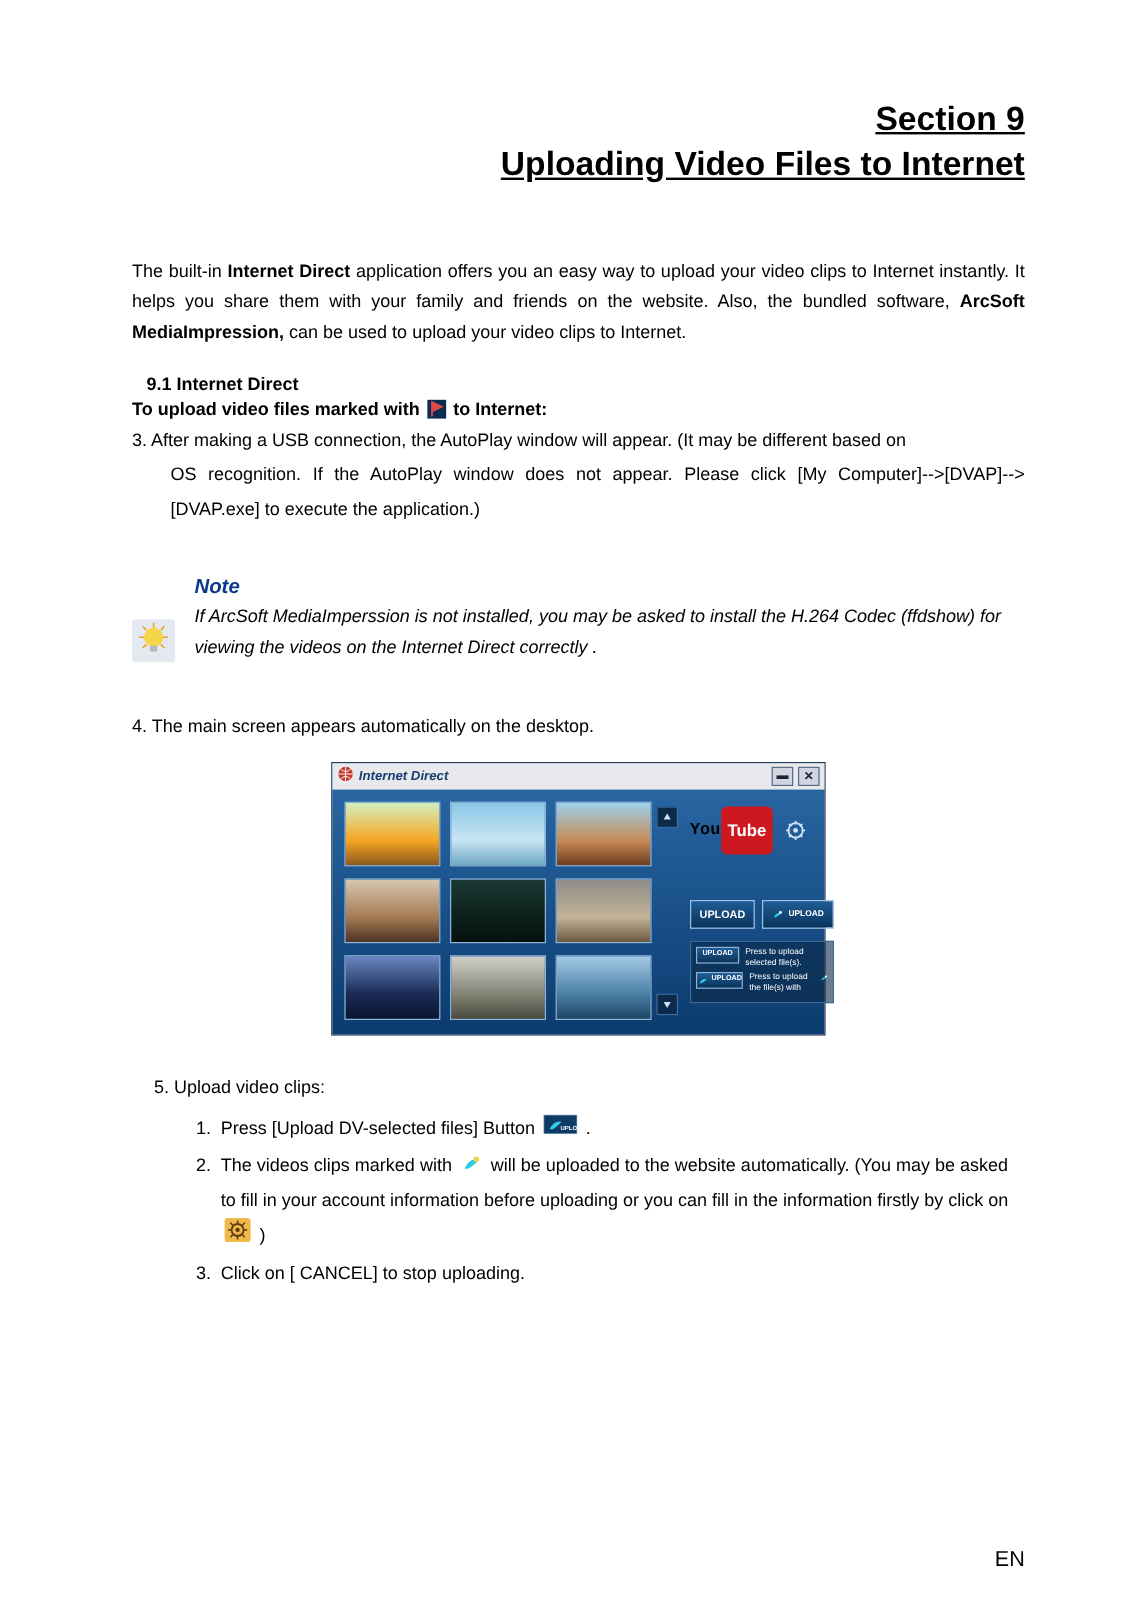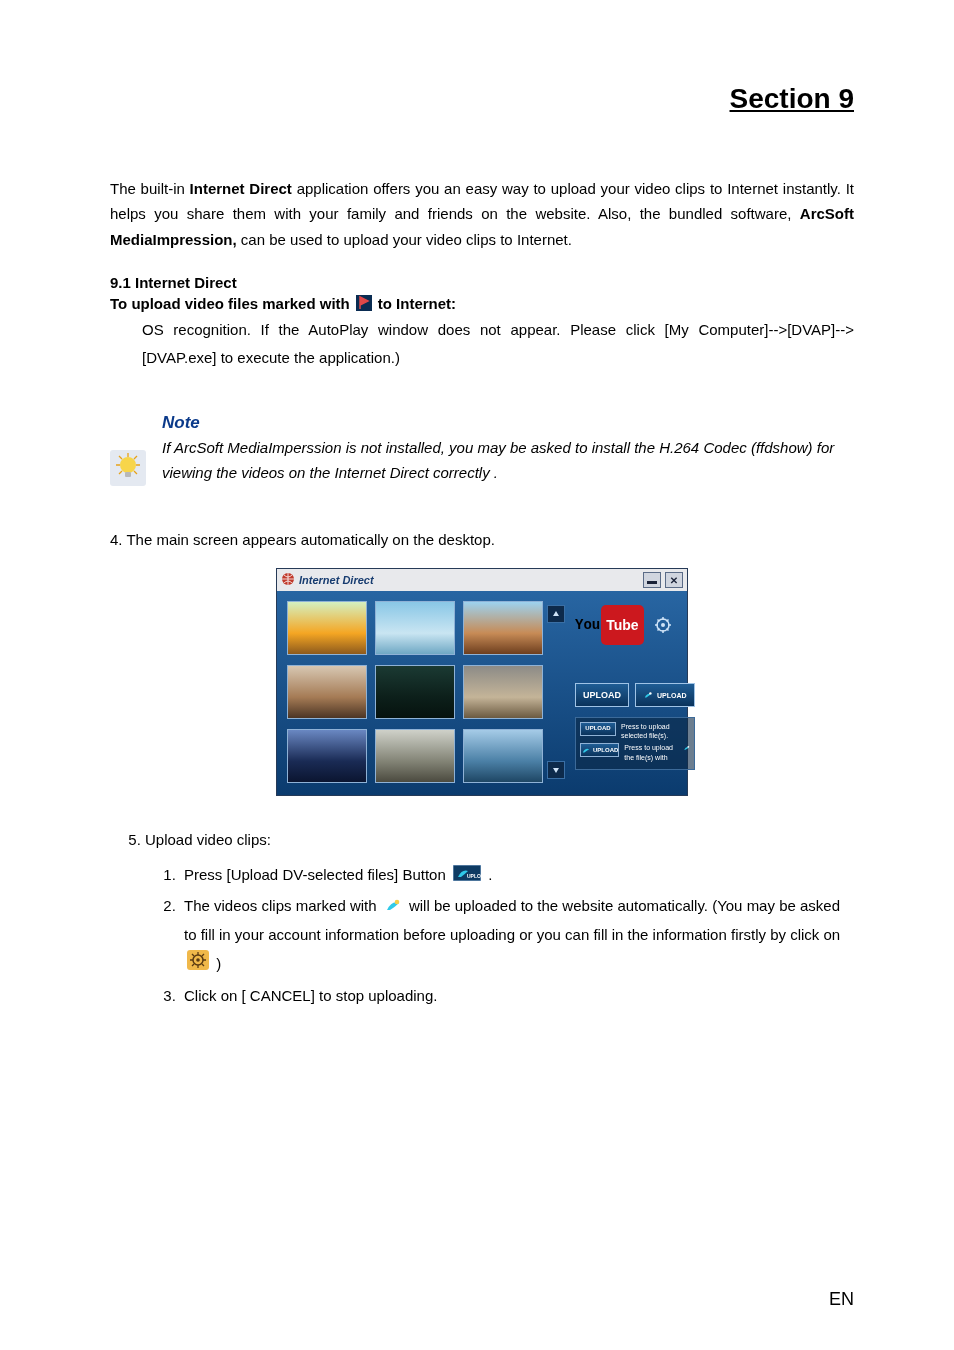--- a/index.html
+++ b/index.html
@@ -28,20 +28,21 @@
     font-size: 15px;
     line-height: 1.7;
     margin-bottom: 20px;
     text-align: justify;
   }
   .intro-para .bold { font-weight: bold; }
   .sub-heading {
     font-size: 15px;
     font-weight: bold;
     line-height: 1.5;
+    margin-left: 12px;
   }
   .upload-line {
     font-size: 15px;
     font-weight: bold;
     display: flex;
     align-items: flex-start;
     gap: 6px;
   }
   .flag-icon {
     width: 16px;
@@ -295,39 +296,41 @@
     font-size: 18px;
   }
 </style>
 </head>
 <body>
 
 <div class="page">
 
   <div class="section-heading">
     <div>Section 9</div>
+    <div>Uploading Video Files to Internet</div>
   </div>
 
   <div class="intro-para">
     <span>The built-in </span><span class="bold">Internet Direct</span><span> application offers you an easy way to upload your video clips to Internet instantly. It helps you share them with your family and friends on the website. Also, the bundled software, </span><span class="bold">ArcSoft MediaImpression,</span><span> can be used to upload your video clips to Internet.</span>
   </div>
 
   <div class="sub-heading">9.1 Internet Direct</div>
   <div class="upload-line">
     <span>To upload video files marked with</span>
     <span class="flag-icon">
       <svg width="16" height="16" viewBox="0 0 16 16">
         <rect x="0" y="0" width="16" height="16" fill="#0a2c52"></rect>
         <path d="M4 2 L4 14 M4 2 L12 6 L4 10 Z" fill="#e04848" stroke="#e04848" stroke-width="1.5"></path>
       </svg>
     </span>
     <span>to Internet:</span>
   </div>
 
   <div class="step3">
+    <span class="step3-head">3. After making a USB connection, the AutoPlay window will appear. (It may be different based on</span>
     <div class="step3-body">OS recognition. If the AutoPlay window does not appear. Please click [My Computer]--&gt;[DVAP]--&gt;[DVAP.exe] to execute the application.)</div>
   </div>
 
   <div class="note-block">
     <div class="note-icon">
       <svg width="36" height="36" viewBox="0 0 36 36">
         <rect x="0" y="0" width="36" height="36" fill="#e4e9f1" rx="3"></rect>
         <circle cx="18" cy="15" r="8" fill="#f7d54a"></circle>
         <path d="M18 7 L18 3 M18 23 L18 27 M10 15 L6 15 M30 15 L26 15 M12 9 L9 6 M24 9 L27 6 M12 21 L9 24 M24 21 L27 24" stroke="#e6a21a" stroke-width="1.3"></path>
         <rect x="15" y="22" width="6" height="5" fill="#b8b8b8" rx="1"></rect>

